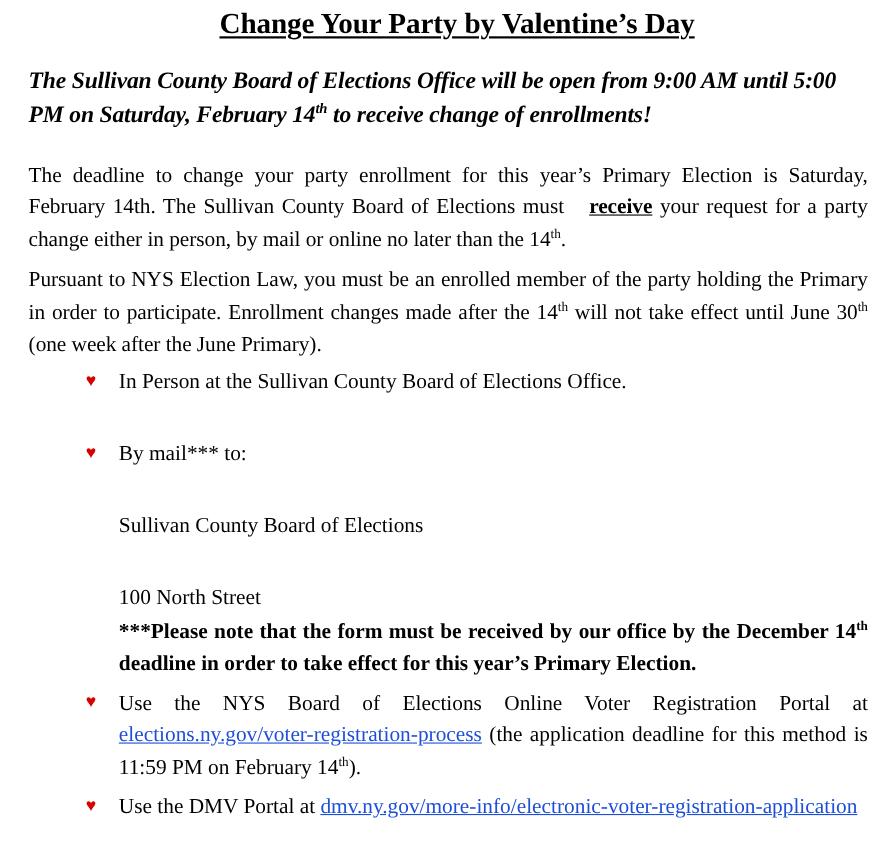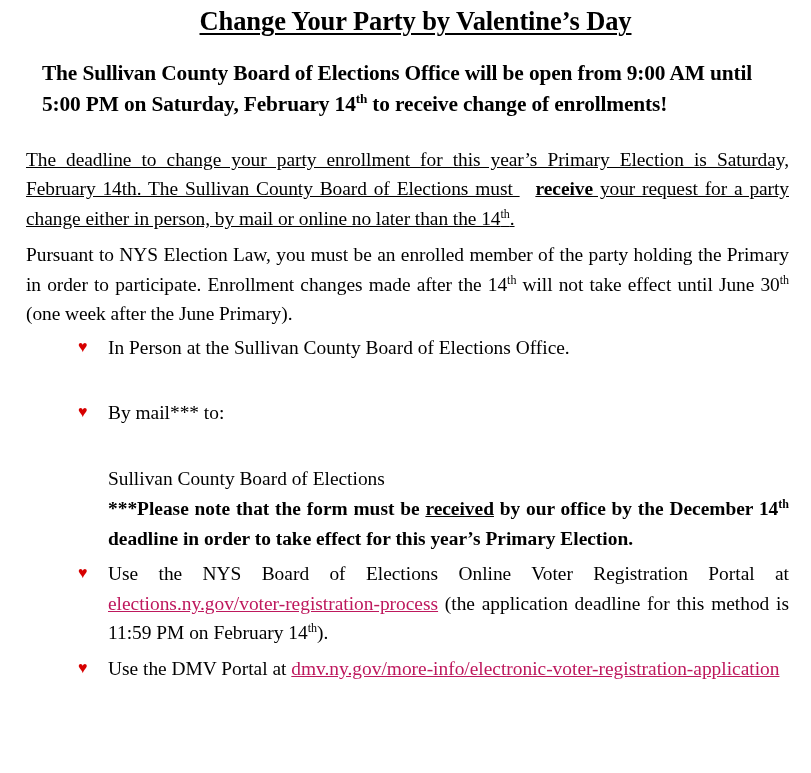--- a/index.html
+++ b/index.html
@@ -37,41 +37,42 @@
     text-decoration: underline;
     text-underline-offset: 3px;
     text-decoration-thickness: 2px;
   }
 
   
   .lead {
     font-size: 21.4px;
     font-weight: bold;
     line-height: 1.42;
-    margin: 22px 0 0 16px;
+    margin: 22px 0 0 0;
     text-align: left;
     letter-spacing: -0.15px;
+    font-style: italic;
   }
 
   
   .body-p {
     font-size: 19.4px;
     line-height: 1.52;
     text-align: justify;
     margin: 0;
     letter-spacing: -0.05px;
   }
-  .gap-lg { margin-top: 26px; text-decoration: underline; }
+  .gap-lg { margin-top: 26px; }
   .gap-md { margin-top: 7px; }
 
   b.u, span.u {
     text-decoration: underline;
     margin-left: 16px;
   }
-  .ul { text-decoration: underline; }
+  .ul { }
 
   sup {
     font-size: 0.62em;
     vertical-align: super;
     line-height: 0;
   }
 
   
   .bullets {
     list-style: none;
@@ -103,21 +104,21 @@
     margin-top: 36px;
   }
   .note-block {
     display: block;
     font-weight: bold;
     text-align: justify;
     margin-top: 1px;
   }
 
   a.link {
-    color: #be185d;
+    color: #1d4ed8;
     text-decoration: underline;
   }
 </style>
 </head>
 <body>
 
 <div class="page">
 
   <h1 class="doc-title"><span class="u">Change Your Party by Valentine’s Day</span></h1>
 
@@ -132,20 +133,21 @@
 
     <li>
       <span class="heart">♥</span>
       <span class="no-justify">In Person at the Sullivan County Board of Elections Office.</span>
     </li>
 
     <li>
       <span class="heart">♥</span>
       <span class="addr-line">By mail*** to:</span>
       <span class="addr-line">Sullivan County Board of Elections</span>
+      <span class="addr-line">100 North Street</span>
       <span class="note-block"><span>***Please note that the form must be </span><span class="ul">received</span><span> by our office by the December 14</span><sup>th</sup><span> deadline in order to take effect for this year’s Primary Election.</span></span>
     </li>
 
     <li>
       <span class="heart">♥</span>
       <span>Use the NYS Board of Elections Online Voter Registration Portal at </span><a class="link" href="#">elections.ny.gov/voter-registration-process</a><span> (the application deadline for this method is 11:59 PM on February 14</span><sup>th</sup><span>).</span>
     </li>
 
     <li class="no-justify">
       <span class="heart">♥</span>

